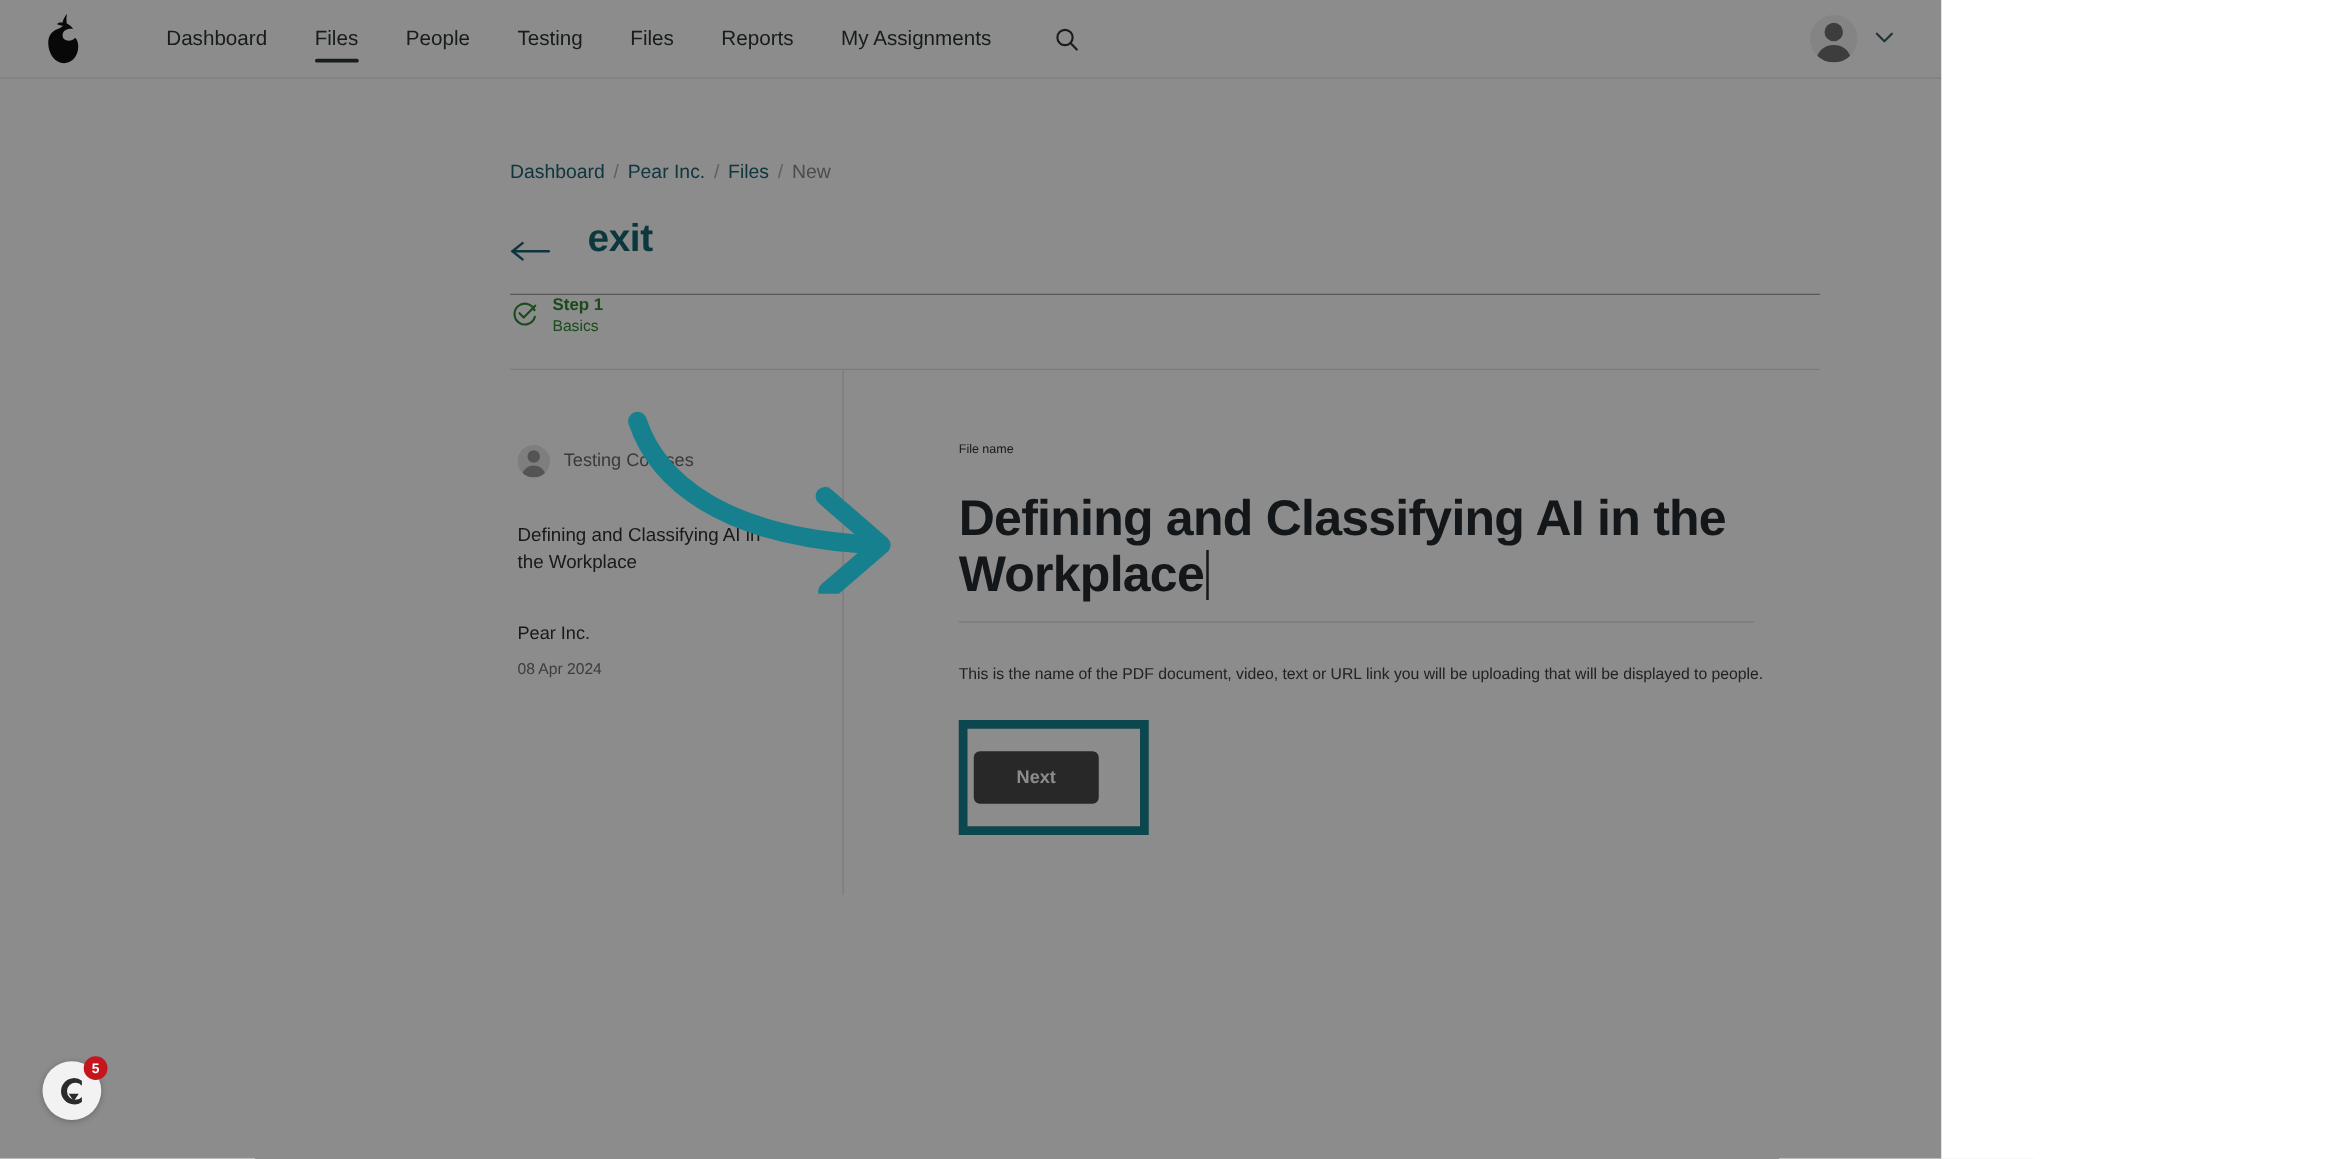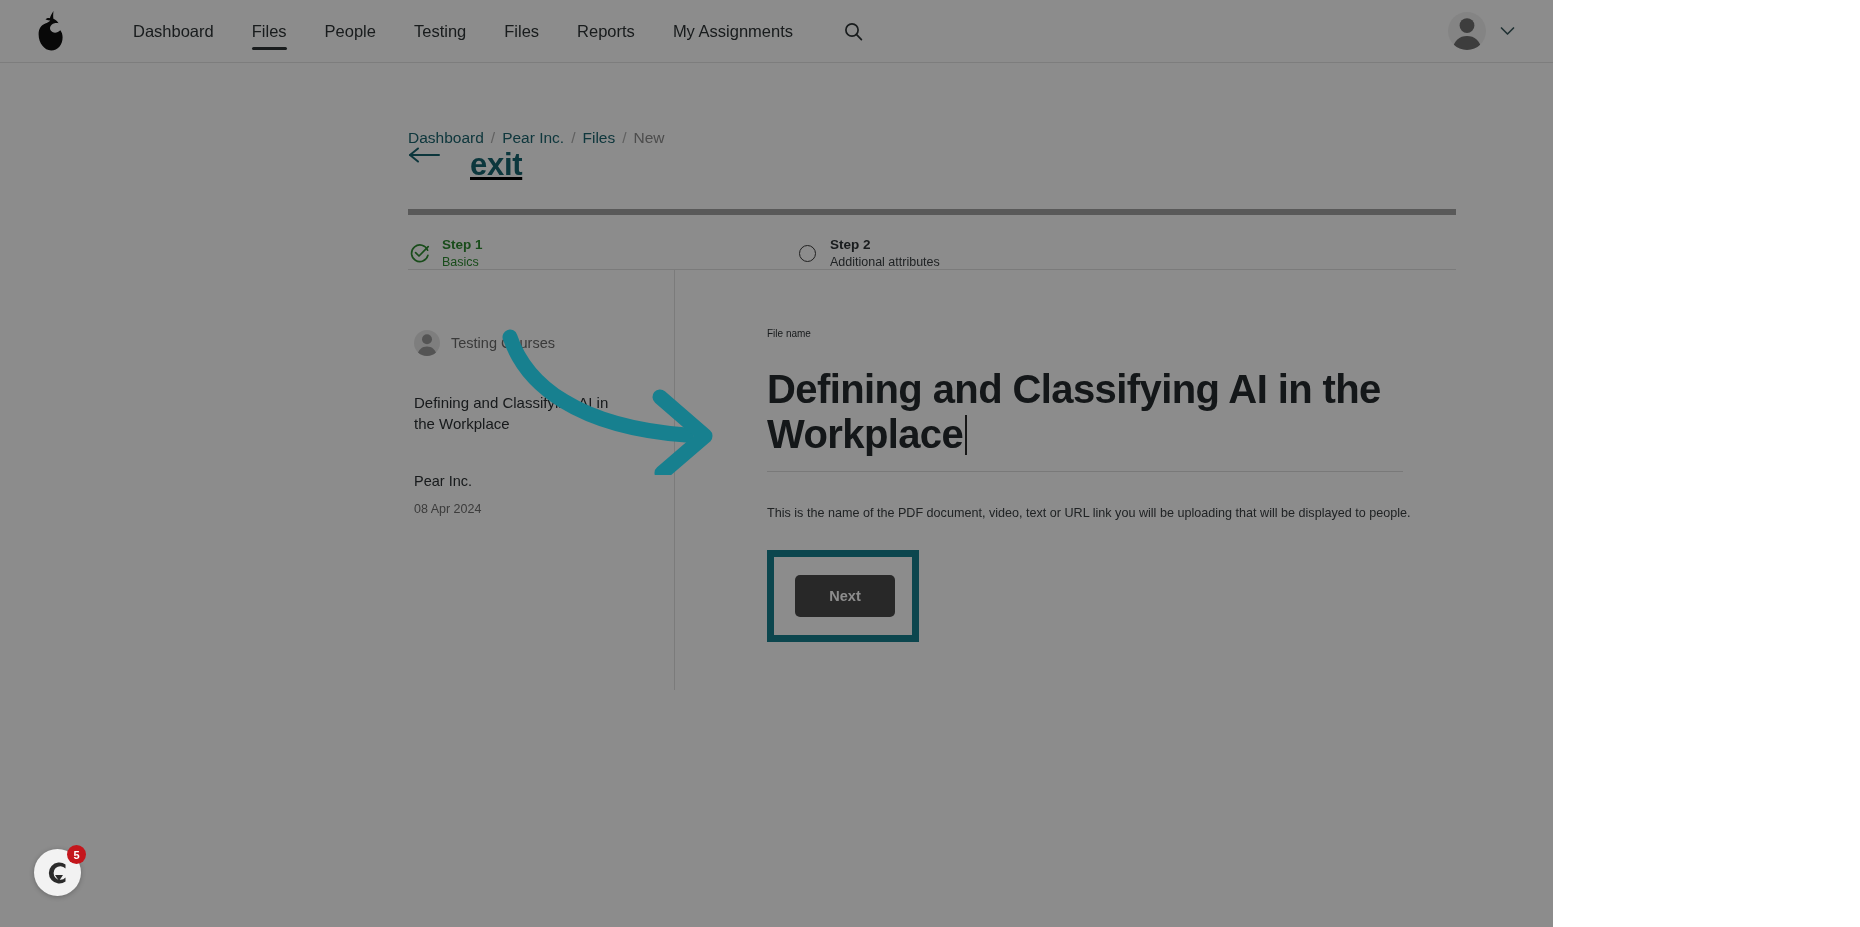--- a/index.html
+++ b/index.html
@@ -116,48 +116,48 @@
     padding: 40px 0 0 0;
     color: #1d6570;
   }
   .crumb { color: #1c656f; cursor: pointer; }
   .crumb.last { color: #8b8b8b; cursor: default; }
   .crumb-sep { color: #b0b0b0; }
 
   
   .exitrow {
     display: flex;
-    align-items: flex-start;
+    align-items: flex-end;
     gap: 28px;
+    margin-top: 26px;
     margin-bottom: 26px;
     cursor: pointer;
     width: 170px;
-    text-decoration: underline;
   }
   .arrow-left {
     color: #17636e;
     font-size: 30px;
     line-height: 1;
     display: flex;
     align-items: center;
   }
   .exit-label {
     font-size: 31px;
     font-weight: 700;
     color: #176570;
     letter-spacing: -0.3px;
   }
 
   
   .stepper {
-    border-top: 6px solid #a3a3a3;
+    border-top: 1px solid #a3a3a3;
     border-bottom: 1px solid #e0e0e0;
     height: 61px;
     display: flex;
-    align-items: flex-end;
+    align-items: flex-start;
     width: 1048px;
   }
   .step {
     display: flex;
     align-items: center;
     gap: 12px;
     width: 388px;
   }
   .step .bullet {
     width: 22px; height: 22px;
@@ -257,21 +257,21 @@
   .hl-box {
     position: absolute;
     left: 0; top: 0;
     width: 152px; height: 92px;
     background: #ffffff;
     border: 7px solid #17808f;
     box-sizing: border-box;
   }
   .next-btn {
     position: absolute;
-    left: 28px; top: 25px;
+    left: 12px; top: 25px;
     width: 100px;
     height: 42px;
     background: #4a4a4a;
     color: #ffffff;
     border: none;
     border-radius: 5px;
     font-size: 14.5px;
     font-weight: 700;
     font-family: "Liberation Sans", sans-serif;
     cursor: pointer;
@@ -408,29 +408,20 @@
               <path d="M18.6 7.2 A8.3 8.3 0 1 0 18.9 12.4" fill="none" stroke="#2e8b31" stroke-width="1.7" stroke-linecap="round"></path>
               <polyline points="6.6,9.6 10.0,13.0 19.2,3.6" fill="none" stroke="#2e8b31" stroke-width="1.7" stroke-linecap="round" stroke-linejoin="round"></polyline>
             </svg>
           </span>
           <span class="steptext">
             <span class="step-title">Step 1</span>
             <span class="step-sub">Basics</span>
           </span>
         </div>
 
-        <div class="step">
-          <span class="bullet">
-              <span class="circ"></span>
-            </span>
-          <span class="steptext">
-            <span class="step-title">Step 2</span>
-            <span class="step-sub">Additional attributes</span>
-          </span>
-        </div>
 
       </div>
 
       <div class="cols">
 
         <div class="leftcol">
           <div class="owner-row">
             <span class="owner-av">
               <svg width="26" height="26" viewBox="0 0 26 26" aria-hidden="true">
                 <circle cx="13" cy="9.2" r="5.0" fill="#9a9a9a"></circle>

